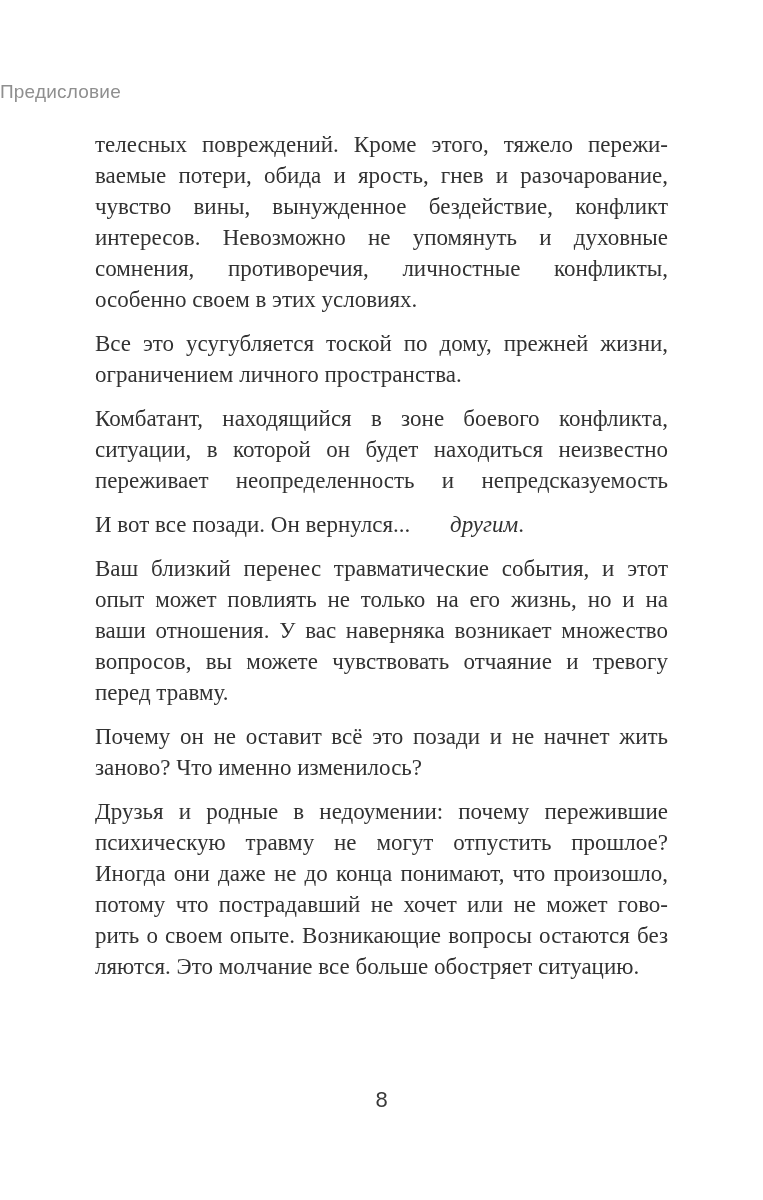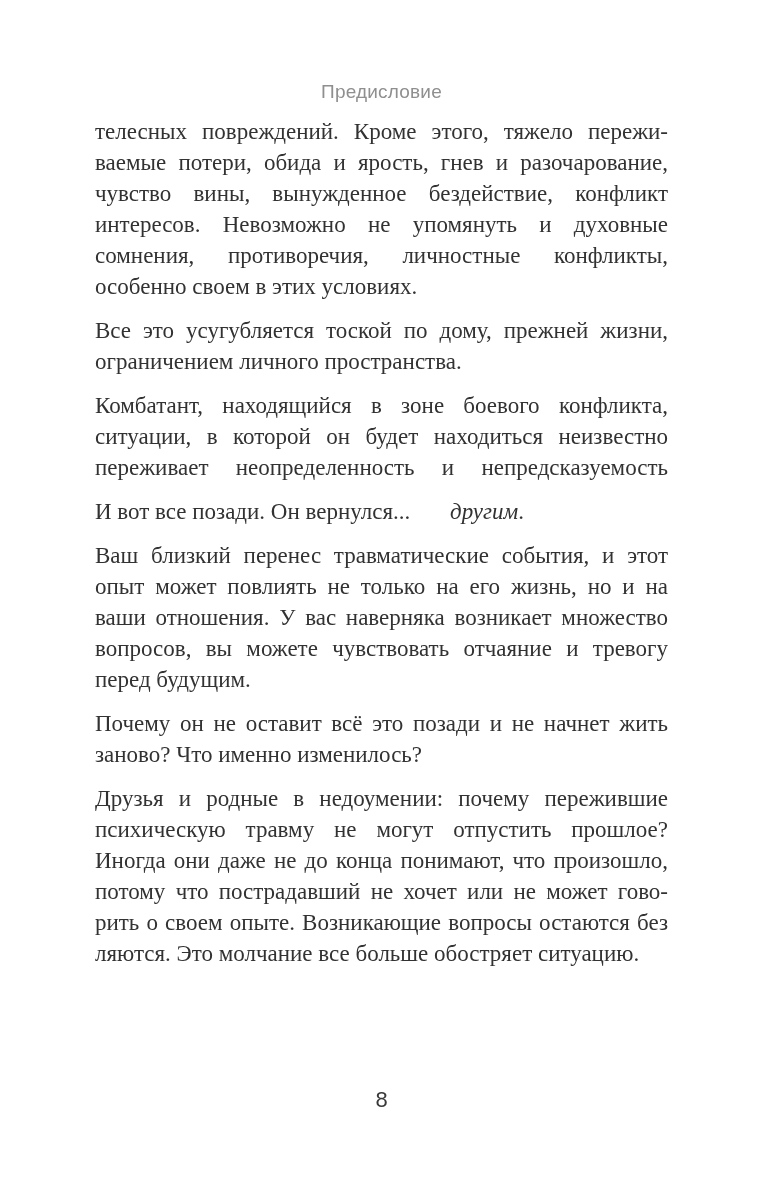--- a/index.html
+++ b/index.html
@@ -13,30 +13,29 @@
     height: 1200px;
     background: #ffffff;
     overflow: hidden;
     font-family: "Liberation Serif", serif;
   }
   .running-head {
     position: absolute;
     top: 80px;
     left: 0;
     width: 100%;
-    text-align: center;
     font-family: "Liberation Sans", sans-serif;
     font-size: 19px;
     line-height: 24px;
     color: #8f8f8f;
     letter-spacing: 0.2px;
   }
   .body-text {
     position: absolute;
-    top: 116px;
+    top: 129px;
     left: 95px;
     width: 573px;
     font-size: 23px;
     line-height: 31px;
     color: #323232;
   }
   .para {
     margin: 0 0 13px 0;
   }
   .para:last-child {
@@ -91,21 +90,21 @@
         <div class="line"><span>переживает неопределенность и непредсказуемость</span></div>
       </div>
       <div class="para">
         <div class="line last"><span>И вот все позади. Он вернулся... </span><em>другим</em><span>.</span></div>
       </div>
       <div class="para">
         <div class="line"><span>Ваш близкий перенес травматические события, и этот</span></div>
         <div class="line"><span>опыт может повлиять не только на его жизнь, но и на</span></div>
         <div class="line"><span>ваши отношения. У вас наверняка возникает множество</span></div>
         <div class="line"><span>вопросов, вы можете чувствовать отчаяние и тревогу</span></div>
-        <div class="line last"><span>перед будущим.</span></div>
+        <div class="line last"><span>перед травму.</span></div>
       </div>
       <div class="para">
         <div class="line"><span>Почему он не оставит всё это позади и не начнет жить</span></div>
         <div class="line last"><span>заново? Что именно изменилось?</span></div>
       </div>
       <div class="para">
         <div class="line"><span>Друзья и родные в недоумении: почему пережившие</span></div>
         <div class="line"><span>психическую травму не могут отпустить прошлое?</span></div>
         <div class="line"><span>Иногда они даже не до конца понимают, что произошло,</span></div>
         <div class="line"><span>потому что пострадавший не хочет или не может гово-</span></div>

